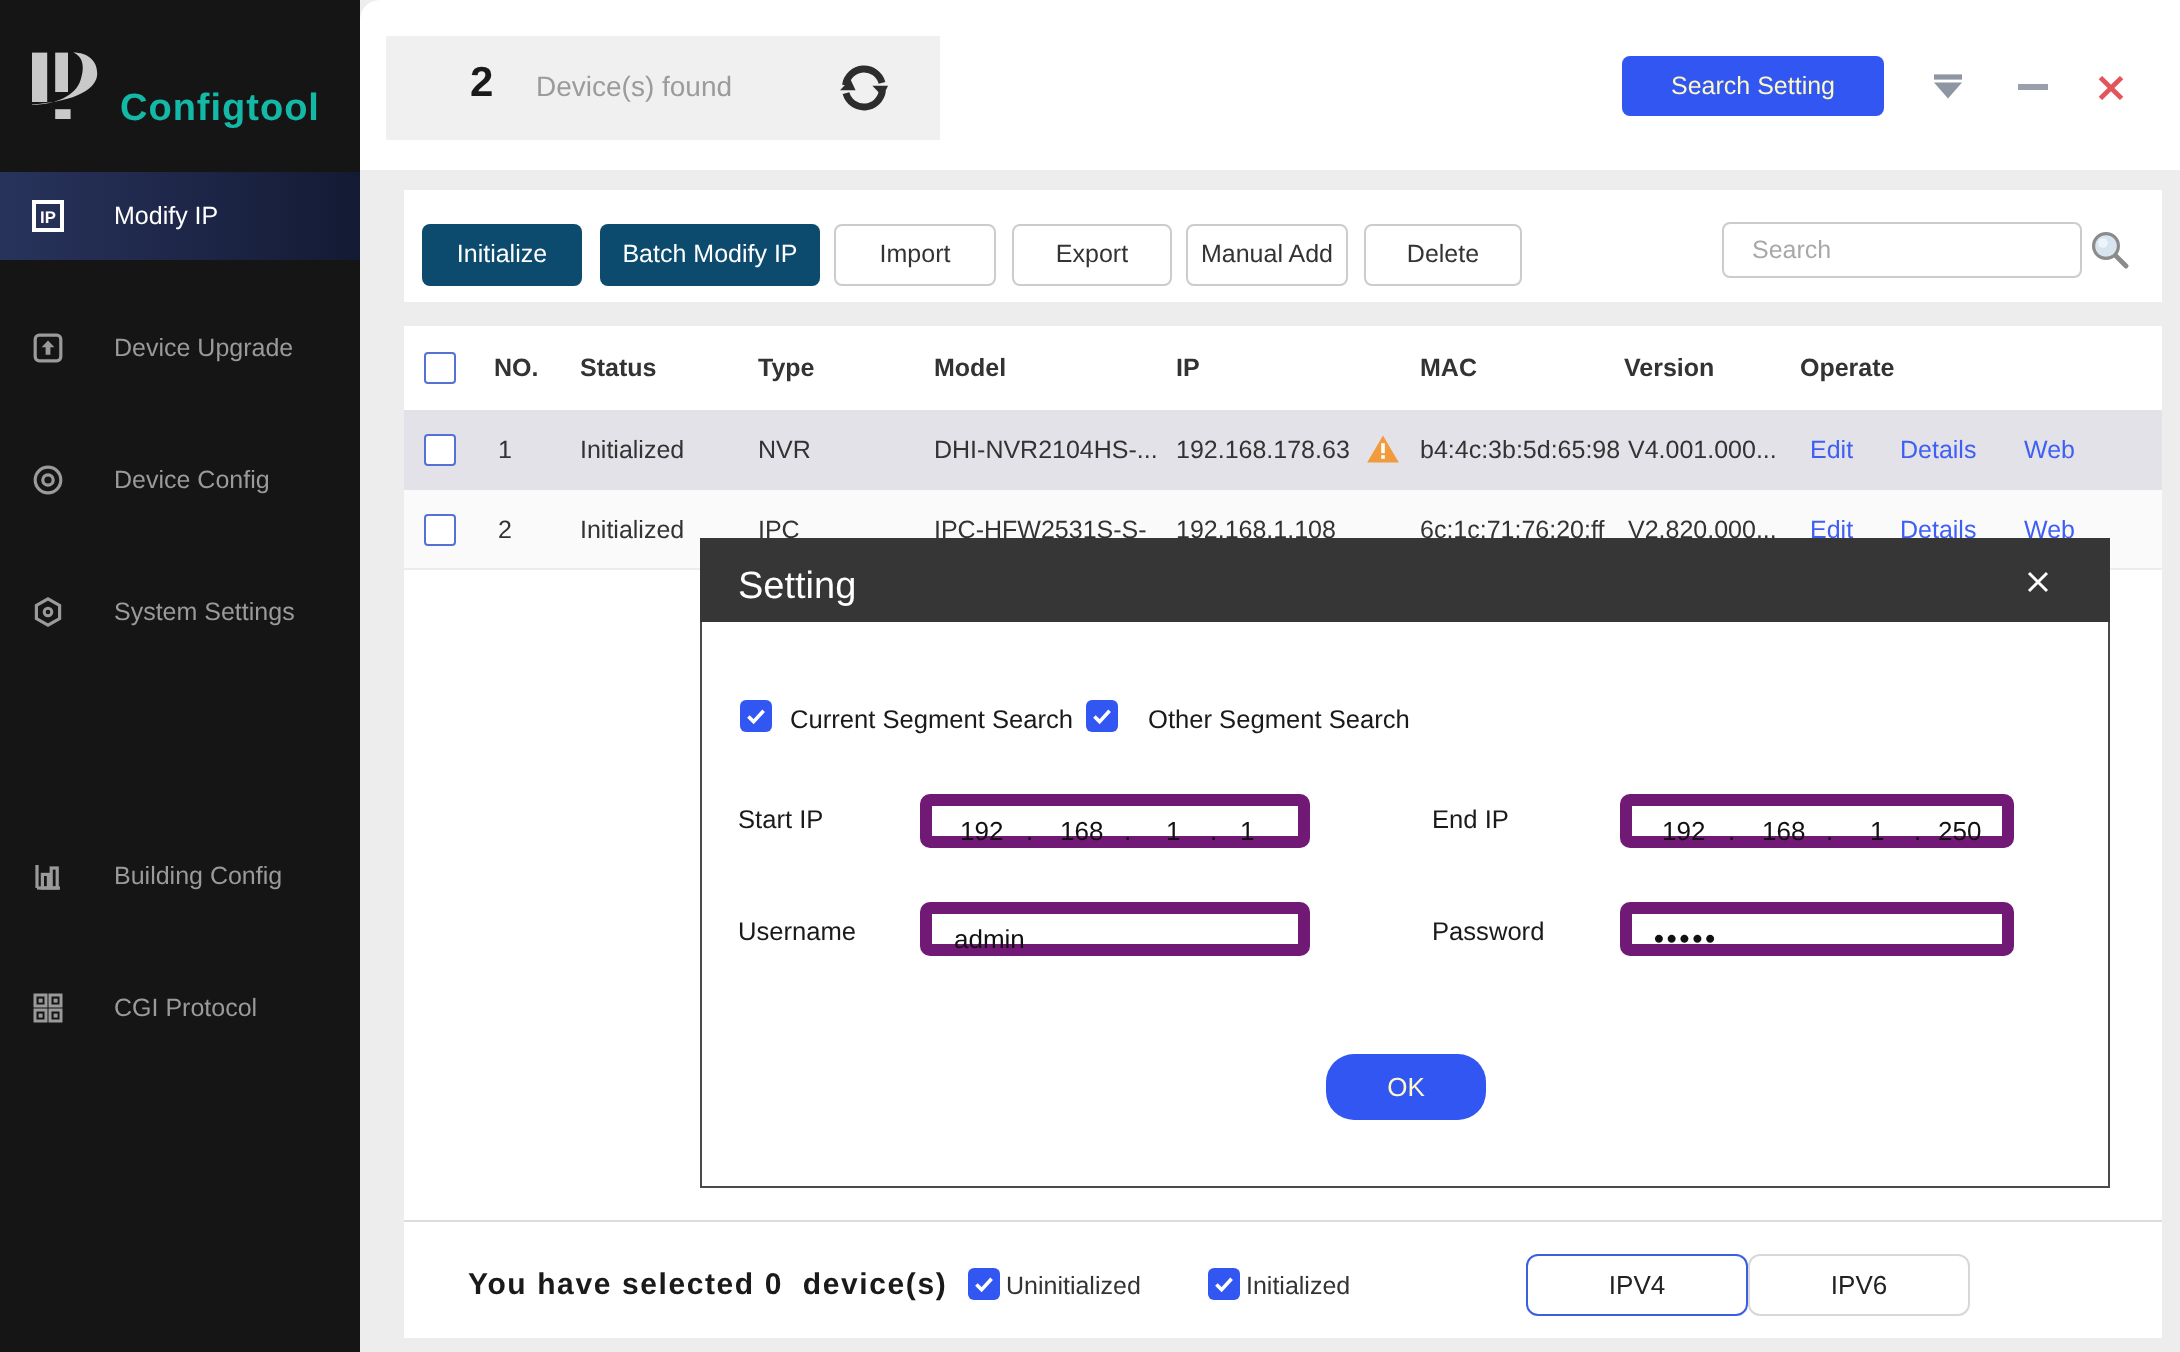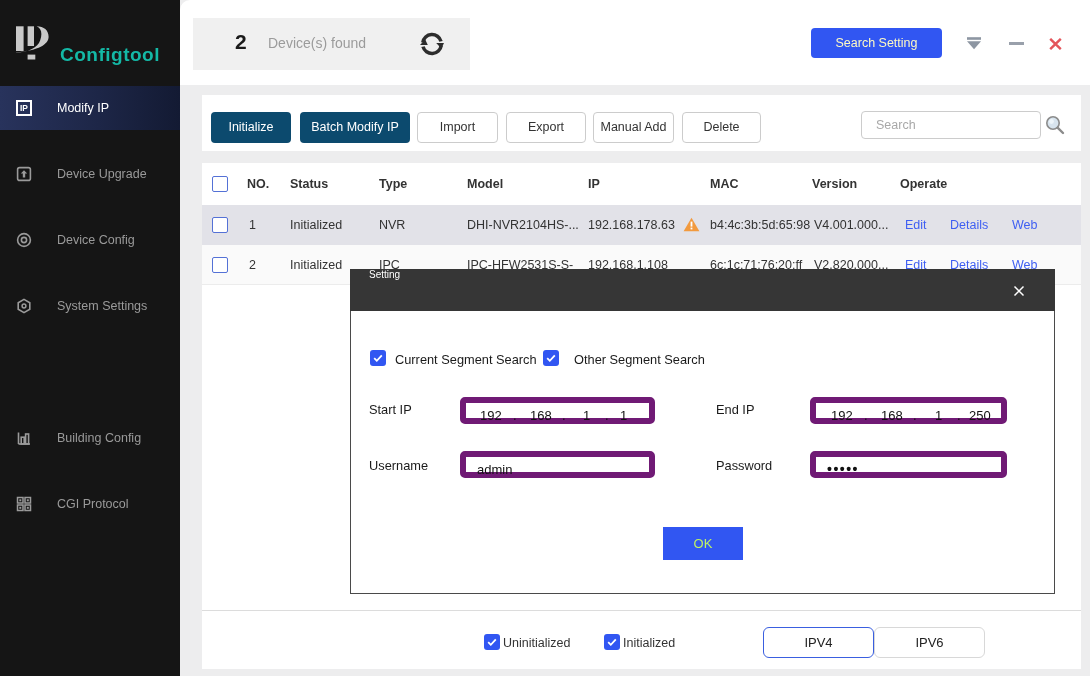--- a/index.html
+++ b/index.html
@@ -44,21 +44,21 @@
 
 .ckd { position:absolute; width:16px; height:16px; background:#3156f2; border-radius:3px; }
 .ckd svg { position:absolute; left:2px; top:2px; }
 
 
 .modal { left:350px; top:269px; width:705px; height:325px; z-index:10; }
 .modal-head { position:absolute; left:0; top:0; width:705px; height:42px; background:#363636; color:#fff; font-size:14px; }
 .modal-body { position:absolute; left:0; top:42px; width:705px; height:283px; background:#fff; border:1px solid #4a4a4a; border-top:none; }
 .mlabel { position:absolute; font-size:12.8px; color:#1a1a1a; white-space:nowrap; }
 .minput { position:absolute; height:27px; border:6px solid #701a75; border-radius:5px; background:#fff; font-size:13px; color:#111; }
-.okbtn { position:absolute; left:313px; top:258px; width:80px; height:33px; background:#3156f2; border-radius:0; color:#bef264; font-size:13px; text-align:center; line-height:33px; }
+.okbtn { position:absolute; left:313px; top:258px; width:80px; height:33px; background:#3156f2; border-radius:14px; color:#fef9c3; font-size:13px; text-align:center; line-height:33px; }
 </style>
 </head>
 <body>
 
 <div class="abs" style="left:180px;top:0;width:910px;height:676px;background:#ededee;"></div>
 
 <div class="abs topbar">
   <div class="devbox">
     <div class="devnum">2</div>
     <div class="devtxt">Device(s) found</div>
@@ -211,39 +211,40 @@
     <div class="cell" style="left:386px;">192.168.1.108</div>
     <div class="cell" style="left:508px;">6c:1c:71:76:20:ff</div>
     <div class="cell" style="left:612px;">V2.820.000...</div>
     <div class="cell link" style="left:703px;">Edit</div>
     <div class="cell link" style="left:748px;">Details</div>
     <div class="cell link" style="left:810px;">Web</div>
   </div>
 </div>
 
 <div class="abs bottombar">
+  <div style="position:absolute; left:32px; top:23px; font-weight:bold; font-size:15px; letter-spacing:0.8px; color:#1a1a1a; white-space:nowrap;">You have selected 0&nbsp; device(s)</div>
   <div class="ckd" style="left:282px; top:23px;">
       <svg width="12" height="12" viewBox="0 0 12 12">
         <path d="M2.2 6.2 L4.8 8.8 L9.8 3.4" stroke="#fff" stroke-width="1.8" fill="none"></path>
       </svg>
     </div>
   <div style="position:absolute; left:301px; top:25px;">Uninitialized</div>
   <div class="ckd" style="left:402px; top:23px;">
       <svg width="12" height="12" viewBox="0 0 12 12">
         <path d="M2.2 6.2 L4.8 8.8 L9.8 3.4" stroke="#fff" stroke-width="1.8" fill="none"></path>
       </svg>
     </div>
   <div style="position:absolute; left:421px; top:25px;">Initialized</div>
   <div class="ipbtn" style="left:561px; border:1px solid #3a5fe0;">IPV4</div>
   <div class="ipbtn" style="left:672px; border:1px solid #d8d8d8;">IPV6</div>
 </div>
 
 <div class="abs modal">
   <div class="modal-head">
-    <div style="position:absolute; left:19px; top:0; font-size:10px;">Setting</div>
+    <div style="position:absolute; left:19px; top:14px; font-size:19px;">Setting</div>
     <svg style="position:absolute; left:662px; top:15px;" width="14" height="14" viewBox="0 0 14 14">
         <path d="M2.5 2.5 L11.5 11.5 M11.5 2.5 L2.5 11.5" stroke="#fff" stroke-width="1.5"></path>
       </svg>
   </div>
   <div class="modal-body"></div>
 
   <div class="ckd" style="left:20px; top:81px;">
       <svg width="12" height="12" viewBox="0 0 12 12">
         <path d="M2.2 6.2 L4.8 8.8 L9.8 3.4" stroke="#fff" stroke-width="1.8" fill="none"></path>
       </svg>

